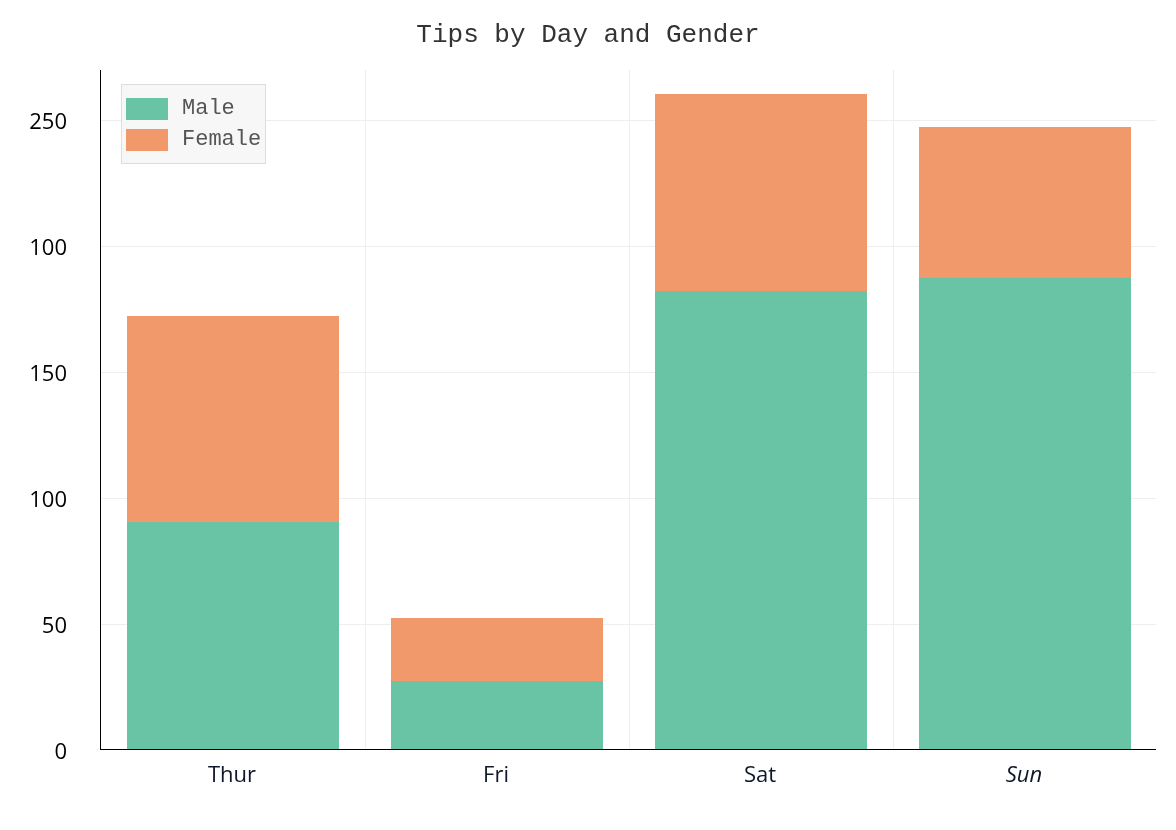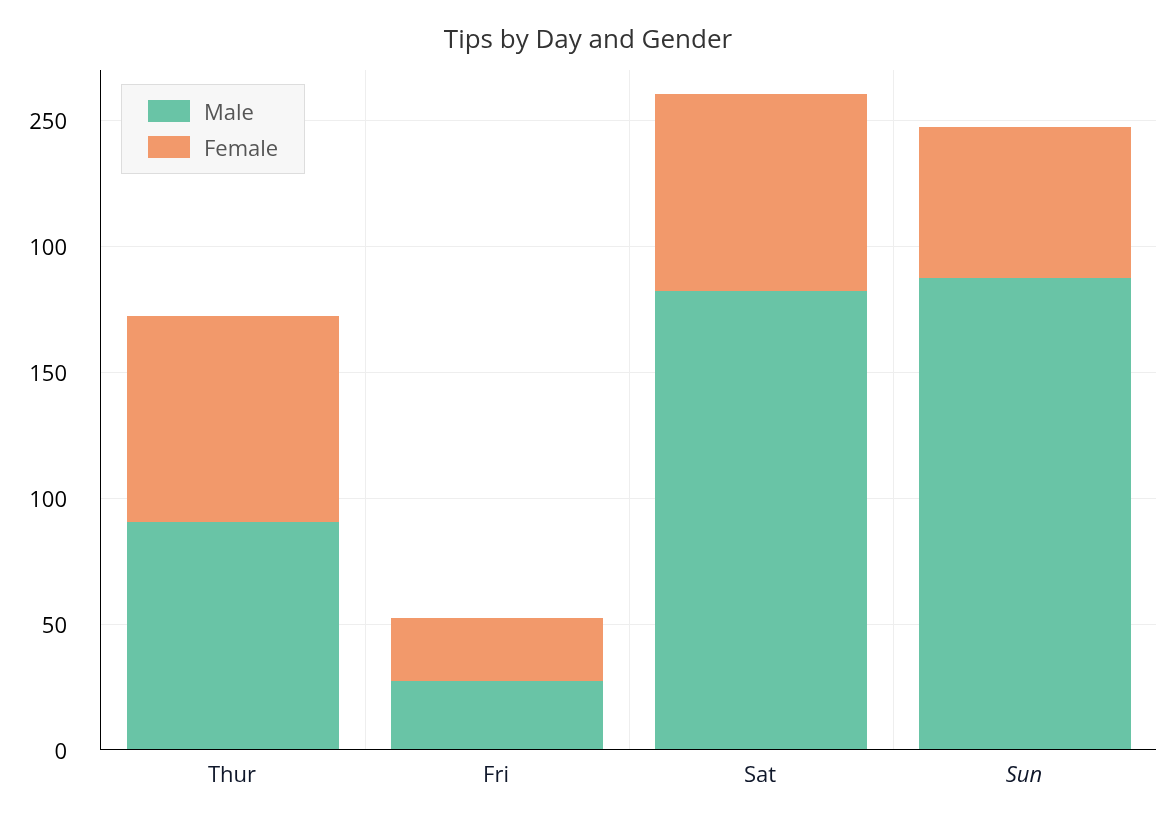--- a/index.html
+++ b/index.html
@@ -9,20 +9,21 @@
       width: 1176px;
       height: 830px;
       position: relative;
     }
     .chart-container {
       position: absolute;
       top: 0;
       left: 0;
       width: 1176px;
       height: 830px;
+      font-family: Liberation Mono, monospace;
     }
     .chart-title {
       position: absolute;
       top: 20px;
       left: 0;
       right: 0;
       text-align: center;
       font-size: 26px;
       color: #333;
       font-weight: 400;
@@ -77,21 +78,21 @@
     }
     .bar-segment {
       position: absolute;
       left: 0;
       width: 100%;
     }
     .legend {
       position: absolute;
       background: #f7f7f7;
       border: 1px solid #ddd;
-      padding: 8px 26px;
+      padding: 8px 4px;
       z-index: 5;
     }
     .legend-item {
       display: flex;
       align-items: center;
       padding: 3px 0;
     }
     .legend-swatch {
       width: 42px;
       height: 22px;

